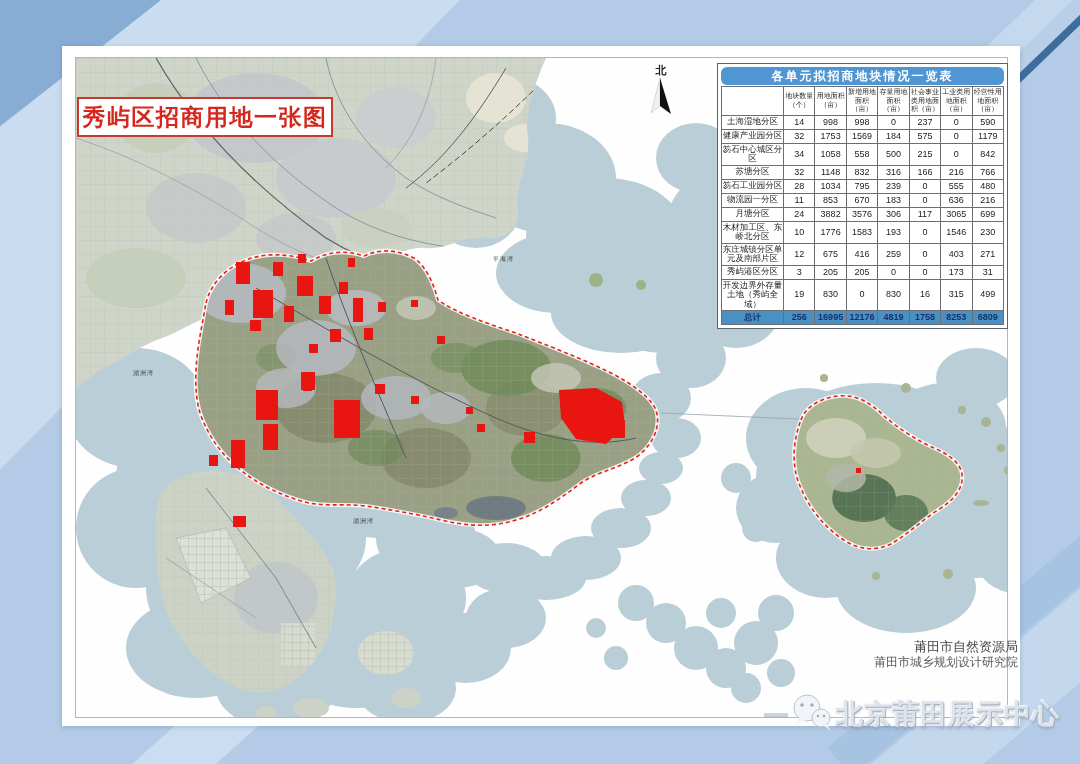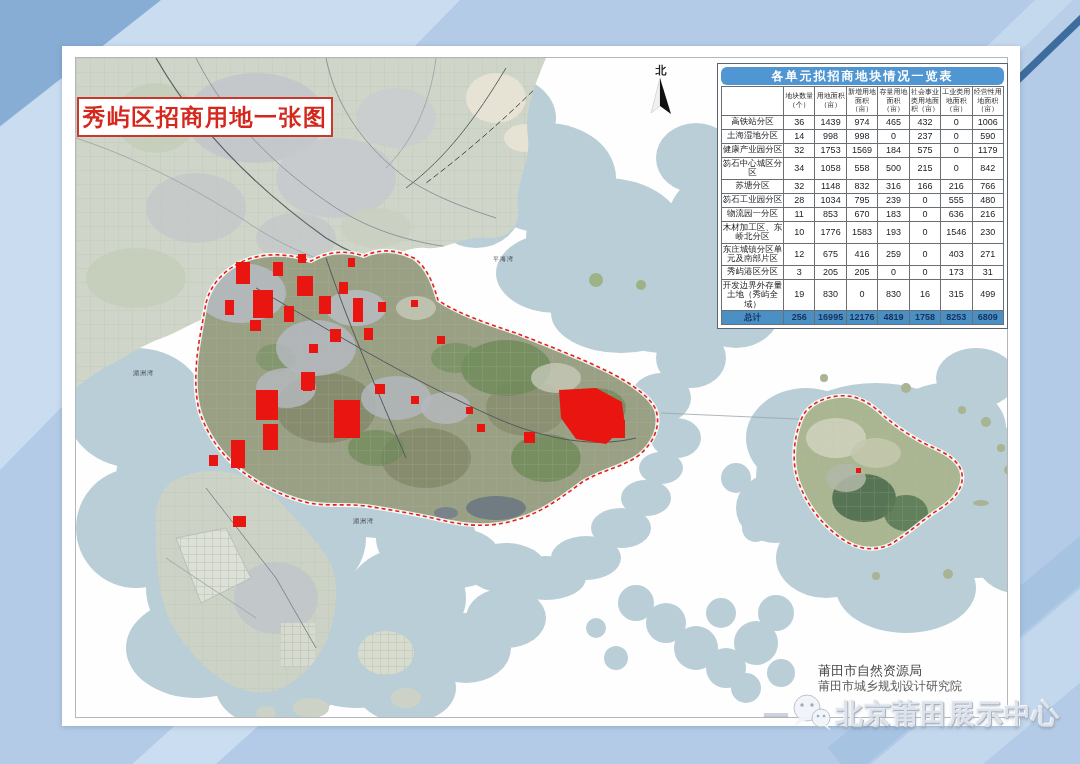--- a/index.html
+++ b/index.html
@@ -57,21 +57,21 @@
   .summary-table col.c-name{width:62px;}
   .summary-table thead th{font-size:7px;line-height:8.5px;color:#2a2a2a;}
   .summary-table tbody th{font-size:8.5px;line-height:9.5px;}
   .summary-table tbody td{font-size:9px;line-height:11px;}
   .summary-table tr.total th,.summary-table tr.total td{
     background:#4a90c4;color:#15325f;font-weight:bold;
   }
   
   .sea-label{position:absolute;font-size:6px;color:#3a3f45;z-index:12;letter-spacing:1px;}
   
-  .credits{position:absolute;left:756px;top:616px;width:200px;text-align:left;z-index:13;color:#474747;}
+  .credits{position:absolute;left:756px;top:592px;width:200px;text-align:right;z-index:13;color:#474747;}
   .credits .c1{font-size:13px;line-height:17px;font-weight:500;}
   .credits .c2{font-size:12px;line-height:15px;color:#5a5a5a;}
   
   .watermark{
     position:absolute;left:764px;top:688px;height:52px;z-index:60;
     display:flex;align-items:center;gap:3px;pointer-events:none;
   }
   .wm-dash{width:24px;height:3px;background:#ccd4df;box-shadow:0 1px 1px rgba(120,130,150,.5);}
   .wm-text{
     font-size:27px;font-weight:bold;white-space:nowrap;letter-spacing:1px;
@@ -356,30 +356,20 @@
             <th>用地面积（亩）</th>
             <th>新增用地面积（亩）</th>
             <th>存量用地面积（亩）</th>
             <th>社会事业类用地面积（亩）</th>
             <th>工业类用地面积（亩）</th>
             <th>经营性用地面积（亩）</th>
           </tr>
         </thead>
       <tbody>
           <tr>
-            <th>高铁站分区</th>
-            <td>36</td>
-            <td>1439</td>
-            <td>974</td>
-            <td>465</td>
-            <td>432</td>
-            <td>0</td>
-            <td>1006</td>
-          </tr>
-          <tr>
             <th>土海湿地分区</th>
             <td>14</td>
             <td>998</td>
             <td>998</td>
             <td>0</td>
             <td>237</td>
             <td>0</td>
             <td>590</td>
           </tr>
           <tr>
@@ -424,20 +414,30 @@
           </tr>
           <tr>
             <th>物流园一分区</th>
             <td>11</td>
             <td>853</td>
             <td>670</td>
             <td>183</td>
             <td>0</td>
             <td>636</td>
             <td>216</td>
+          </tr>
+          <tr>
+            <th>月塘分区</th>
+            <td>24</td>
+            <td>3882</td>
+            <td>3576</td>
+            <td>306</td>
+            <td>117</td>
+            <td>3065</td>
+            <td>699</td>
           </tr>
           <tr>
             <th>木材加工区、东峤北分区</th>
             <td>10</td>
             <td>1776</td>
             <td>1583</td>
             <td>193</td>
             <td>0</td>
             <td>1546</td>
             <td>230</td>

